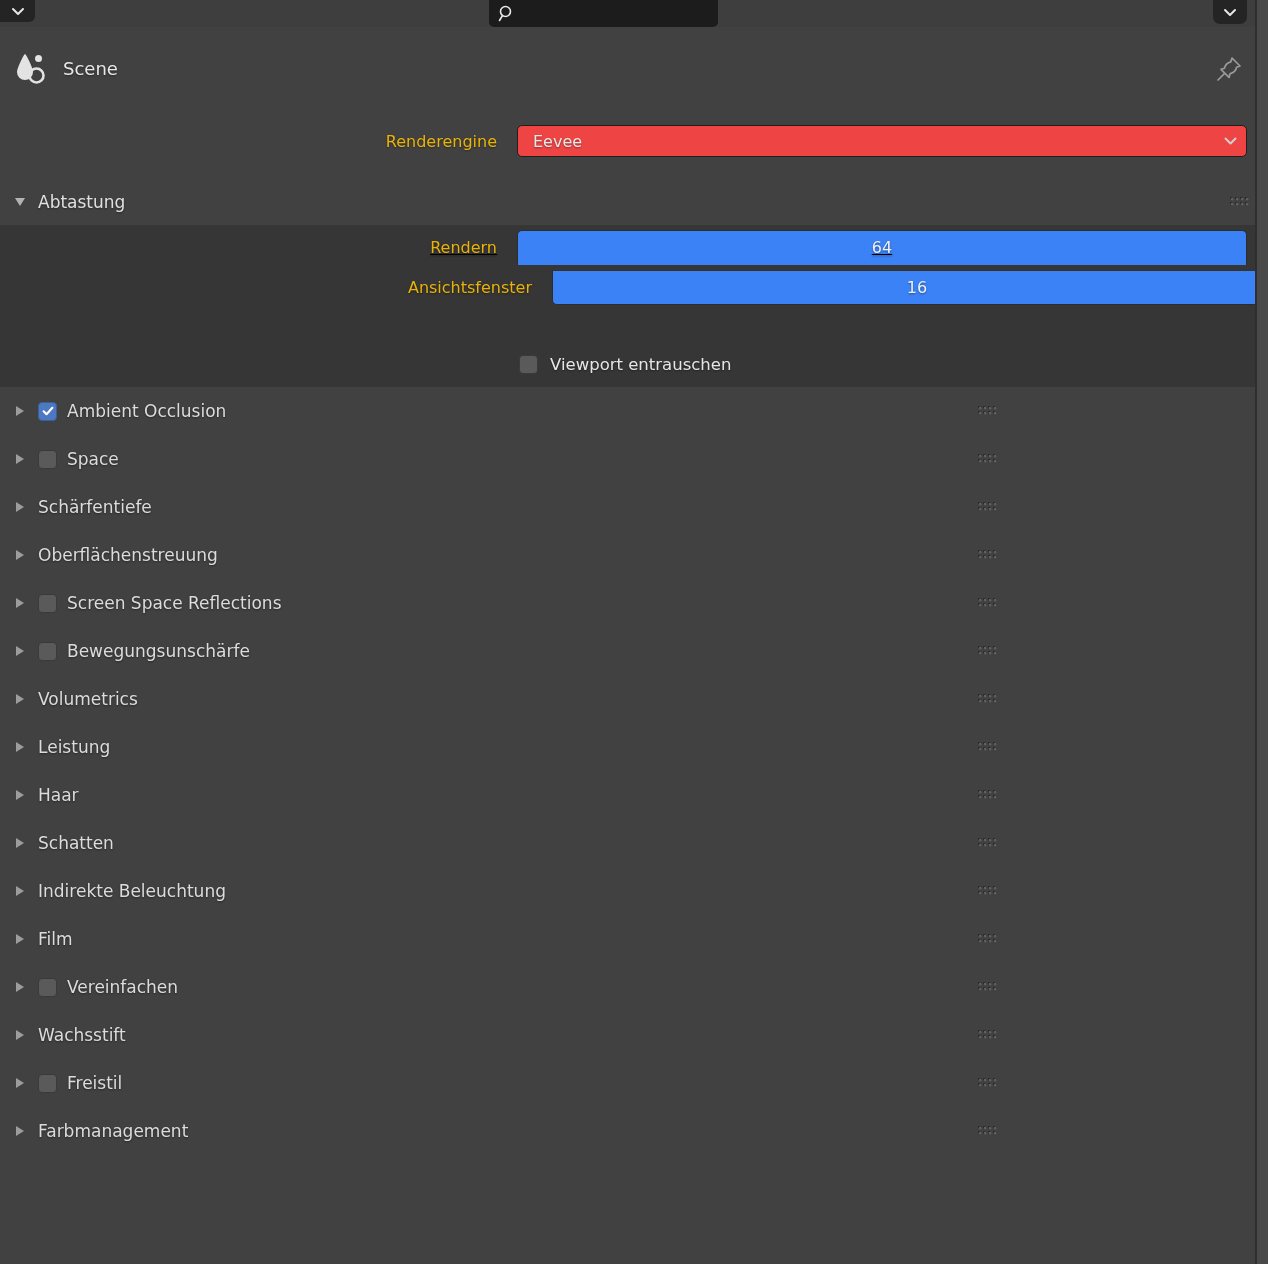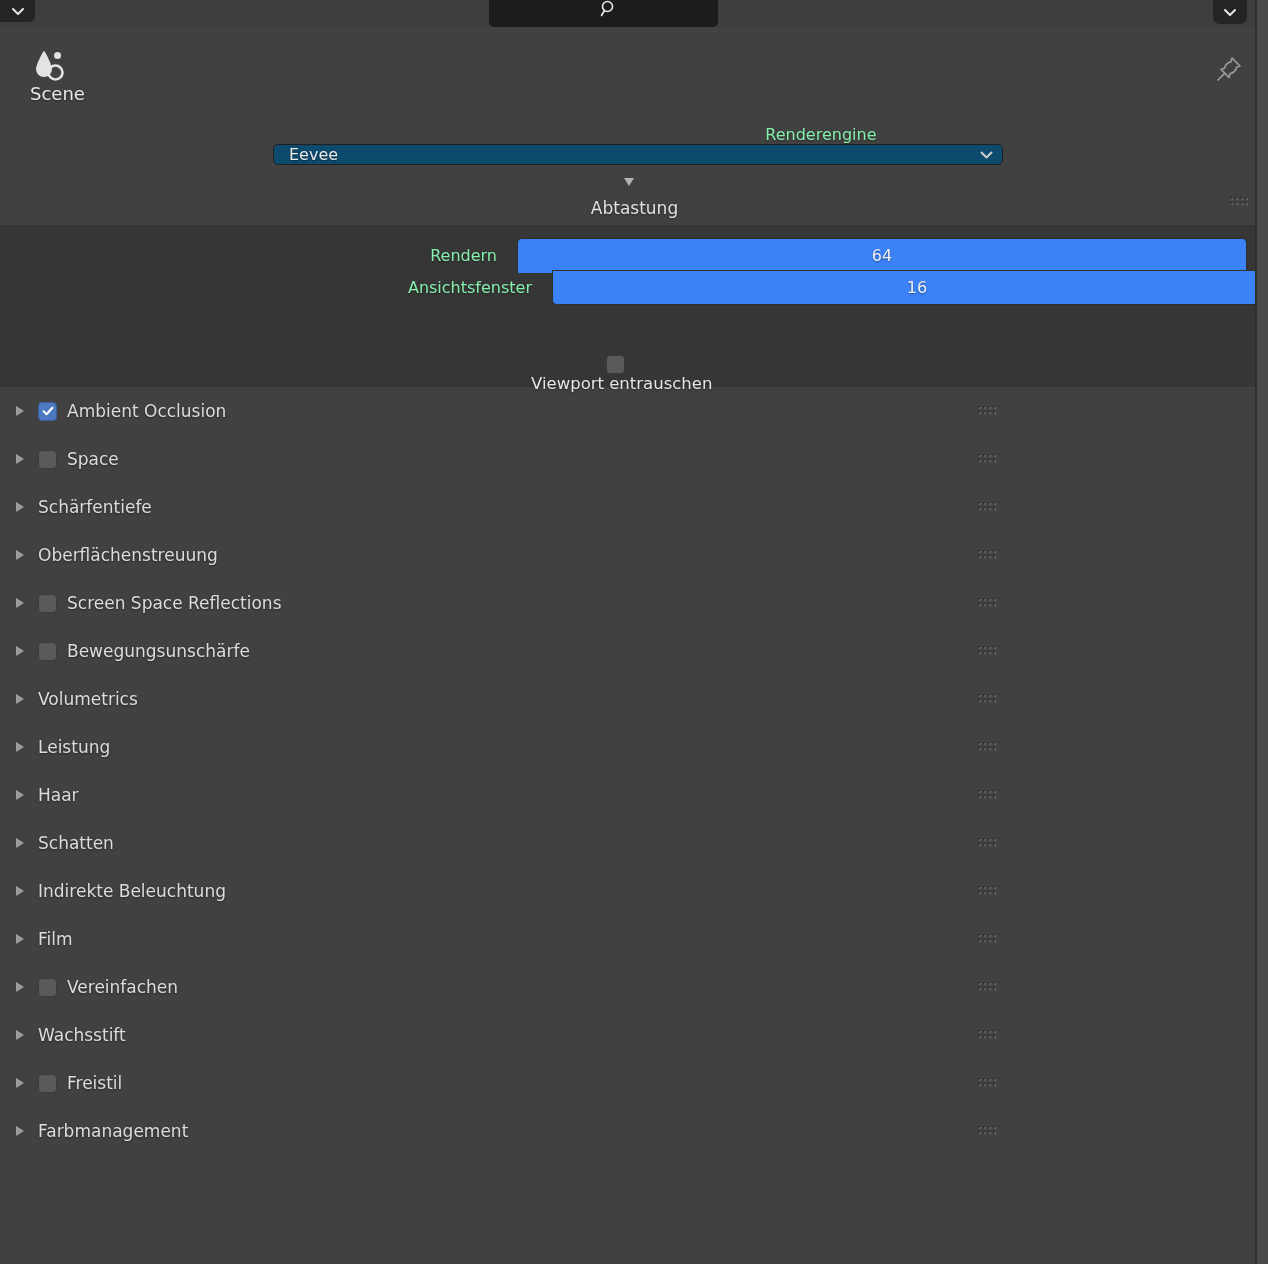--- a/index.html
+++ b/index.html
@@ -2,49 +2,49 @@
 <html><head>
 <meta charset="utf-8">
 <style>
   html,body{margin:0;padding:0;}
   body{
     width:1268px;height:1264px;position:relative;overflow:hidden;
     background:#414141;
     font-family:"DejaVu Sans","Liberation Sans",sans-serif;
     -webkit-font-smoothing:antialiased;
   }
-  .abs{position:absolute;flex-direction:column;}
+  .abs{position:absolute;}
   .txtshadow{text-shadow:0 1px 2px rgba(0,0,0,.4);}
 
   
   .topbar{left:0;top:0;width:1256px;height:27px;background:#3e3e3e;}
   .tl-btn{left:0;top:0;width:35px;height:22px;background:#242424;border-radius:0 0 6px 0;
     display:flex;align-items:center;justify-content:center;cursor:pointer;}
   .search-box{left:489px;top:0;width:229px;height:27px;background:#1c1c1c;
     border-radius:0 0 5px 5px;display:flex;align-items:center;padding-left:9px;box-sizing:border-box;}
   .search-box input{background:transparent;border:none;outline:none;color:#ddd;
     font:15px "DejaVu Sans",sans-serif;width:180px;margin-left:6px;}
   .tr-btn{left:1213px;top:0;width:34px;height:24px;background:#242424;border-radius:0 0 7px 7px;
     display:flex;align-items:center;justify-content:center;cursor:pointer;}
 
   
   .crumb{left:14px;top:48px;height:40px;display:flex;align-items:center;}
   .crumb-label{color:#e8e8e8;font-size:18px;margin-left:16px;}
   .pin{left:1212px;top:52px;width:34px;height:34px;display:flex;align-items:center;justify-content:center;cursor:pointer;}
 
   
-  .label-col{width:497px;text-align:right;color:#86efac;font-size:16px;}
+  .label-col{width:497px;text-align:right;color:#eab308;font-size:16px;}
   .engine-row{left:0;top:125px;width:1256px;height:32px;display:flex;align-items:center;}
-  .dropdown{margin-left:20px;width:730px;height:32px;background:#0c4a6e;border:1px solid #1f1f1f;
+  .dropdown{margin-left:20px;width:730px;height:32px;background:#ef4444;border:1px solid #1f1f1f;
     border-radius:5px;box-sizing:border-box;display:flex;align-items:center;cursor:pointer;}
   .dropdown .dd-text{color:#e9e9e9;font-size:16px;margin-left:15px;flex:1;}
   .dropdown .dd-chev{margin-right:8px;display:flex;}
 
   
-  .phead{left:0;top:178px;width:1256px;height:47px;display:flex;align-items:center;padding-left:13px;box-sizing:border-box;cursor:pointer;gap:12px;}
+  .phead{left:0;top:178px;width:1256px;height:47px;display:flex;align-items:center;padding-left:13px;box-sizing:border-box;cursor:pointer;}
   .ptitle{color:#e0e0e0;font-size:17px;}
   .tri{width:13px;display:flex;justify-content:center;margin-right:12px;}
   .tri-right{width:0;height:0;border-top:5px solid transparent;border-bottom:5px solid transparent;border-left:8px solid #9c9c9c;}
   .tri-down{width:0;height:0;border-left:5px solid transparent;border-right:5px solid transparent;border-top:8px solid #b3b3b3;}
   .grip{position:absolute;right:6px;top:50%;margin-top:-5px;width:20px;height:10px;cursor:grab;
     background-image:
       radial-gradient(circle at 2.2px 2.2px, #5f5f5f 1.1px, transparent 1.5px),
       radial-gradient(circle at 1.3px 1.3px, #2c2c2c 1.1px, transparent 1.5px);
     background-size:5px 5px;background-repeat:repeat;}
 
@@ -138,21 +138,21 @@
 
 <div class="abs phead">
   <span class="tri">
       <span class="tri-down"></span>
     </span>
   <span class="ptitle txtshadow">Abtastung</span>
   <span class="grip"></span>
 </div>
 
 <div class="abs pbody">
-  <div class="field-row" style="top:12px;">
+  <div class="field-row" style="top:4px;text-decoration:underline;">
     <div class="label-col txtshadow">Rendern</div>
     <div class="slider top txtshadow">
       <span>64</span>
     </div>
   </div>
   <div class="field-row" style="top:44px;padding-left:35px;">
     <div class="label-col txtshadow">Ansichtsfenster</div>
     <div class="slider bottom txtshadow">
       <span>16</span>
     </div>

